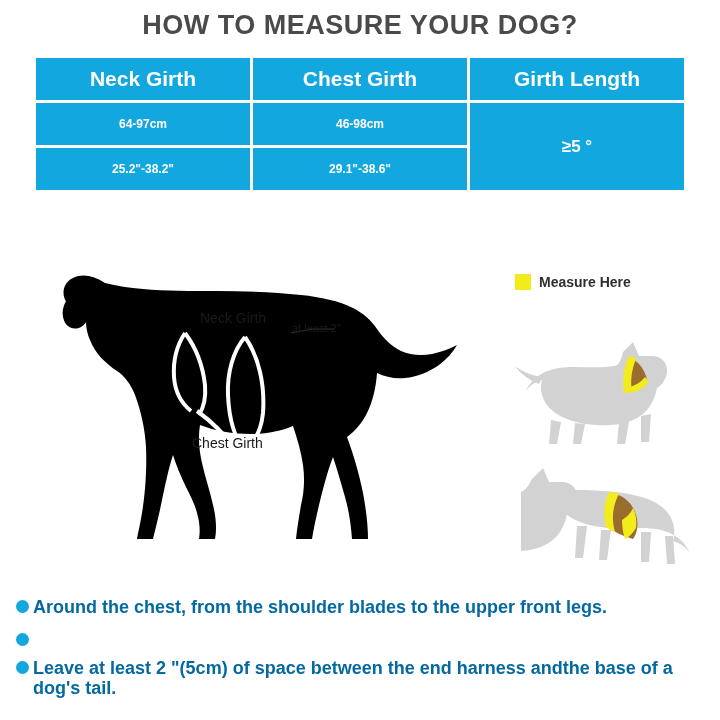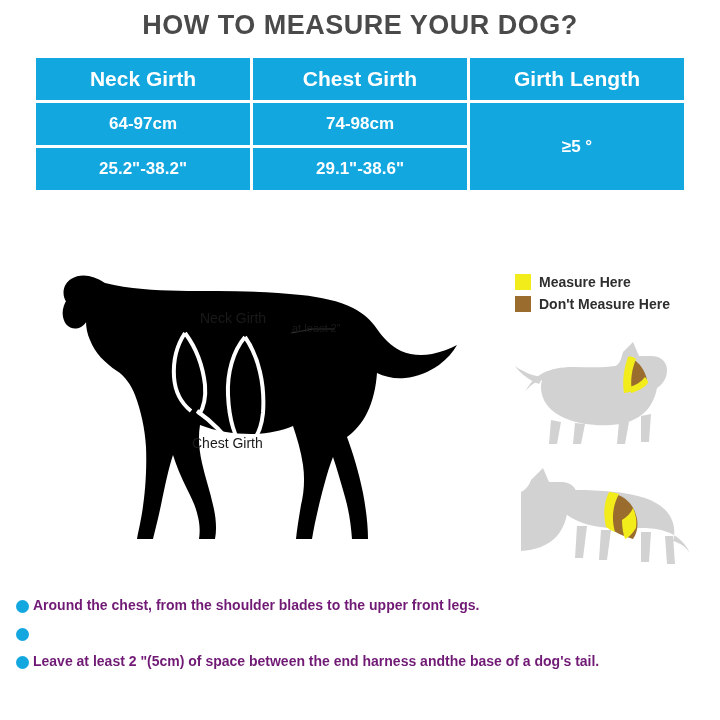--- a/index.html
+++ b/index.html
@@ -54,21 +54,21 @@
     color: #ffffff;
     text-align: center;
     vertical-align: middle;
     font-weight: bold;
   }
   td.head {
     font-size: 21px;
     height: 40px;
   }
   td.cell {
-    font-size: 17px;
+    font-size: 12px;
     height: 40px;
   }
   td.back {
     font-size: 17px;
   }
 
   
   .legend {
     position: absolute;
     top: 274px;
@@ -144,62 +144,58 @@
   .bullet {
     width: 13px;
     height: 13px;
     border-radius: 50%;
     background: #13a7e0;
     margin-right: 4px;
     margin-top: 2px;
     flex: 0 0 auto;
   }
   .note-text {
-    font-size: 14px;
+    font-size: 18px;
     font-weight: bold;
-    color: #701a75;
+    color: #0369a1;
     line-height: 1.1;
   }
 </style>
 </head>
 <body>
 
 <div class="page">
 
   <div class="title">HOW TO MEASURE YOUR DOG?</div>
 
   <div class="table-wrap">
     <table class="measure">
       <tbody>
           <tr>
         <td class="head">Neck Girth</td>
         <td class="head">Chest Girth</td>
         <td class="head">Girth Length</td>
       </tr>
       <tr>
         <td class="cell">64-97cm</td>
-        <td class="cell">74-98cm</td>
+        <td class="cell">46-98cm</td>
         <td class="back" rowspan="2">≥5 °</td>
       </tr>
       <tr>
         <td class="cell">25.2"-38.2"</td>
         <td class="cell">29.1"-38.6"</td>
       </tr>
     </tbody>
       </table>
   </div>
 
   <div class="legend">
     <div class="legend-row">
       <div class="swatch yellow"></div>
       <div class="legend-label">Measure Here</div>
-    </div>
-    <div class="legend-row">
-      <div class="swatch brown"></div>
-      <div class="legend-label">Don't Measure Here</div>
     </div>
   </div>
 
   <svg class="main-dog" viewBox="0 0 420 330">
 
     <path fill="#000000" d="
       M 60,38
       C 48,30 36,28 26,34
       C 18,39 16,50 22,58
       C 27,65 34,68 42,67

